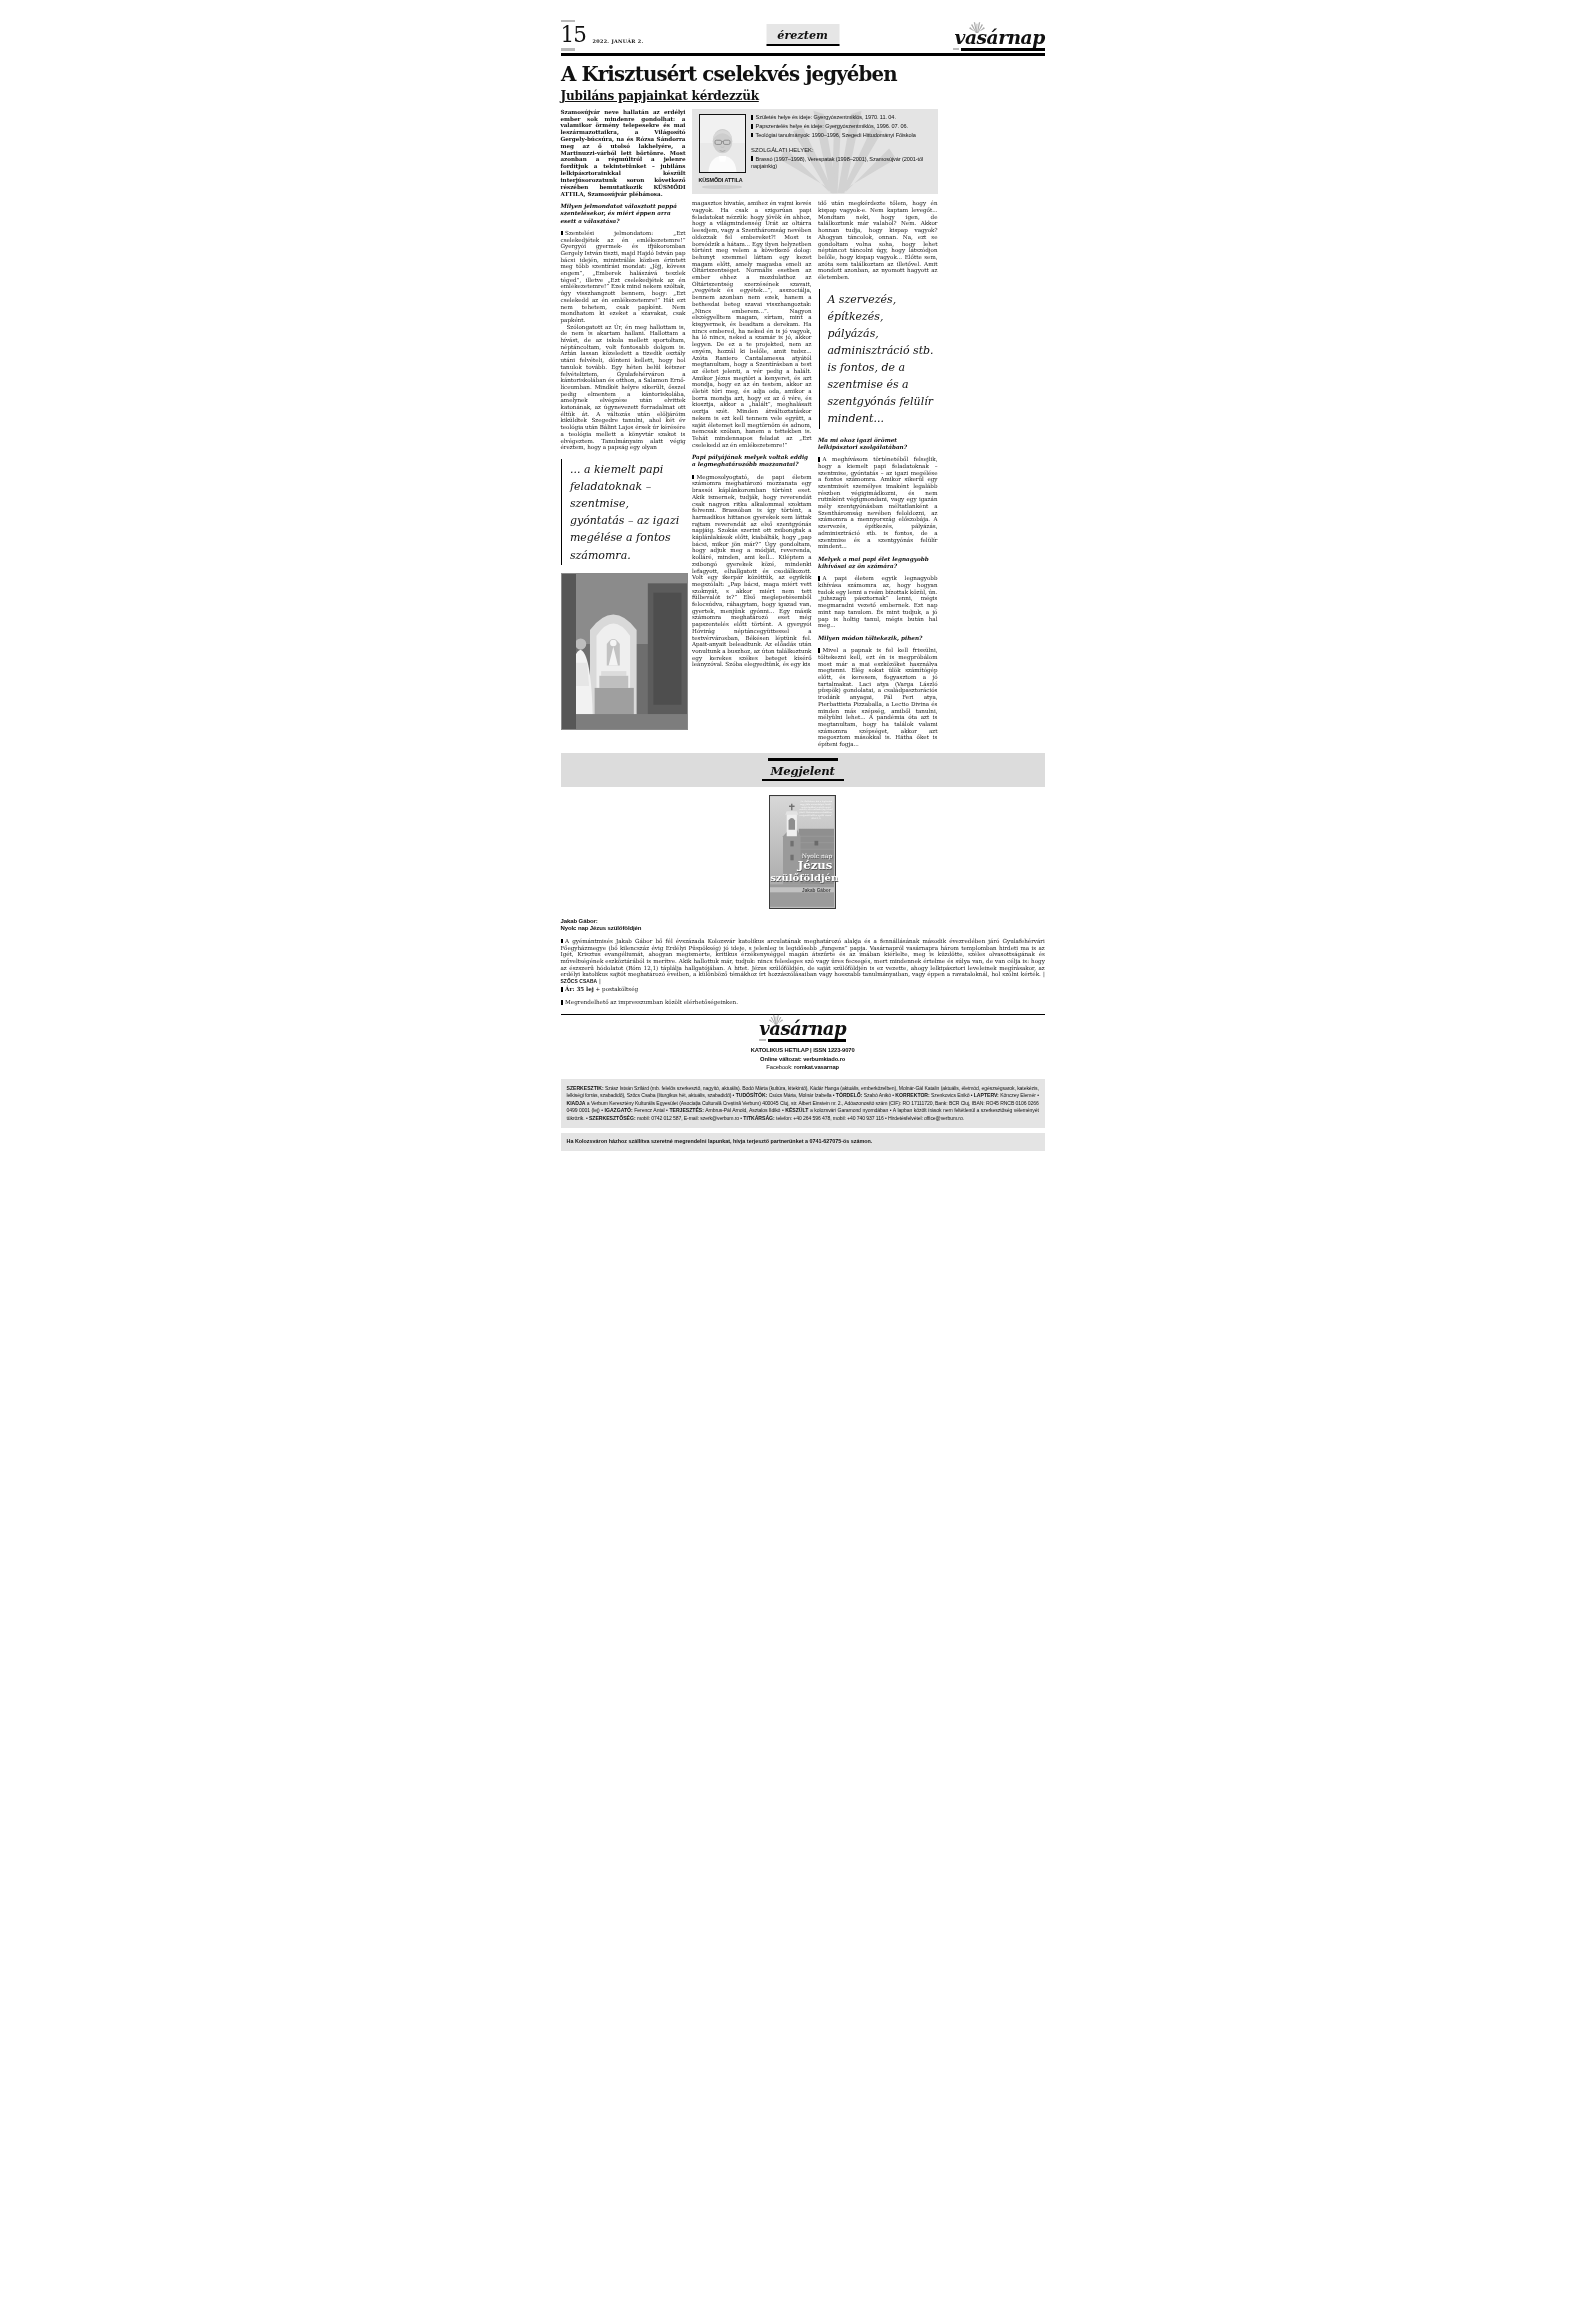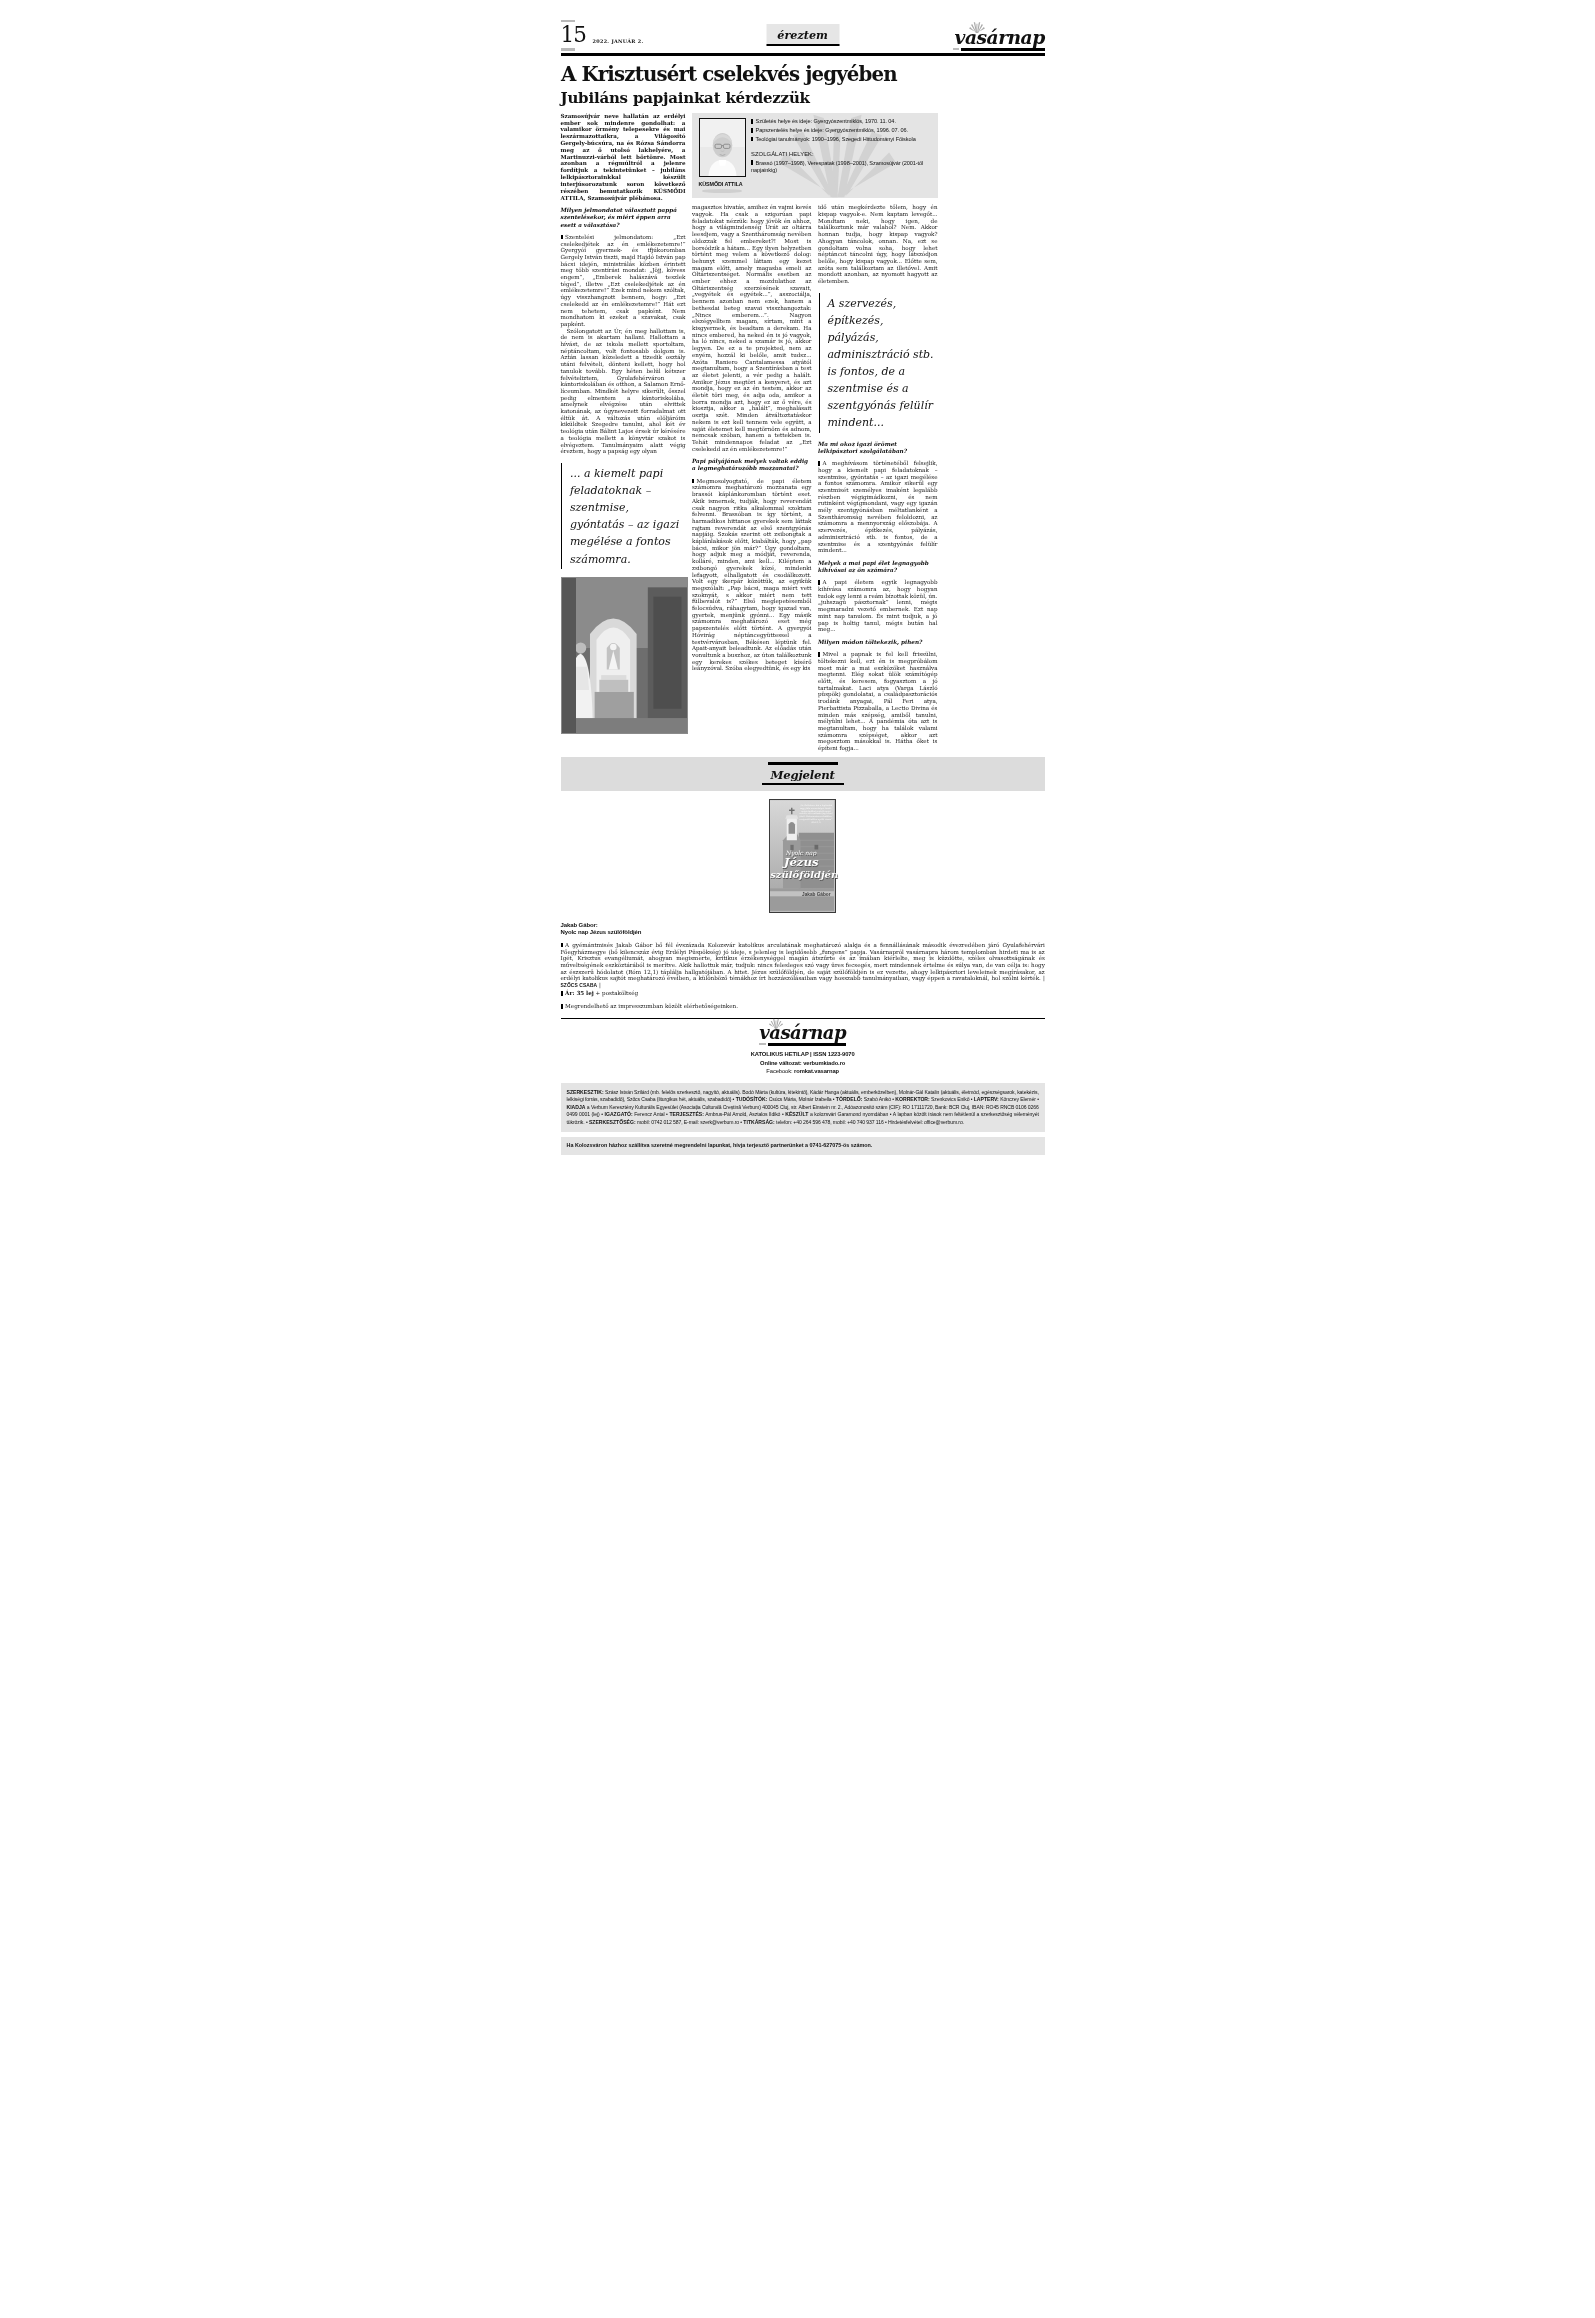--- a/index.html
+++ b/index.html
@@ -26,21 +26,21 @@
   .brand-underline .b{flex:1;height:2.8px;background:#000;}
   .sunburst{position:absolute;}
   .hdr .sunburst{left:16px;top:-0.9px;}
   .hdr-rule{height:2.3px;background:#000;margin-top:2.8px;}
   
   .content{display:flex;margin-top:4.7px;flex-direction:column;}
   .main{width:377px;}
   .vdivider{width:0.9px;background:#000;margin:0 4.2px;}
   .sidebar{flex:1;min-width:0;}
   h1.title{font-size:21px;line-height:1.02;margin:2.8px 0 4.7px;letter-spacing:-0.9px;transform:scaleX(.94);transform-origin:left;white-space:nowrap;}
-  h2.subtitle{font-size:15px;margin:0 0 5.6px;letter-spacing:-0.2px;}
+  h2.subtitle{font-size:12px;margin:0 0 5.6px;letter-spacing:-0.2px;text-decoration:underline;}
   .cols{display:flex;gap:6.5px;}
   .col1{width:125px;flex:none;}
   .rightwrap{flex:1;min-width:0;}
   .cols2{display:flex;gap:6.5px;}
   .cols2 .col{flex:1;min-width:0;}
   
   .p{font-size:5.6px;line-height:1.2;text-align:justify;margin:0;hyphens:auto;}
   .p.ind{text-indent:6px;}
   .lead{font-weight:700;font-size:5.6px;line-height:1.22;text-align:justify;margin:0 0 4.7px;}
   .q{font-style:italic;font-weight:700;font-size:5.7px;line-height:1.25;margin:6px 0 5.1px;text-align:left;}
@@ -268,21 +268,21 @@
           <path d="M40 52 Q47 42 54 52 L54 72 L40 72 Z" fill="#8e8e8e"></path>
           <rect x="45.4" y="16" width="3" height="14" fill="#6f6f6f"></rect>
           <rect x="41" y="20" width="12" height="3" fill="#6f6f6f"></rect>
           <path d="M33 40 L61 40 L58 32 L36 32 Z" fill="#e2e2e2"></path>
           <rect x="44" y="96" width="7" height="12" fill="#707070"></rect>
           <rect x="44" y="126" width="7" height="12" fill="#707070"></rect>
           <rect x="0" y="190" width="138" height="48" fill="#9b9b9b"></rect>
           <rect x="0" y="196" width="138" height="11" fill="#cfcfcf" opacity=".75"></rect>
         </svg>
         <div style="position:absolute;top:3.7px;right:2.3px;width:34px;font-size:2.1px;line-height:1.35;color:#fdfdfd;font-style:italic;text-align:center;">„Te, Betlehem, bár a legkisebb vagy Júda nemzetségei között, mégis belőled születik majd nekem, aki uralkodni fog Izrael felett. Származása az ősidőkre, a régmúlt időkre nyúlik vissza” (Mik 5,1)</div>
-        <div style="position:absolute;top:49px;left:0;right:2.8px;text-align:center;color:#fff;font-style:italic;text-shadow:0.5px 0.5px 0.5px #555;">
+        <div style="position:absolute;top:56px;left:0;right:2.8px;text-align:right;color:#fff;text-shadow:0.5px 0.5px 0.5px #555;">
           <div style="font-size:6px;">Nyolc nap</div>
           <div style="font-size:11.7px;font-weight:700;line-height:1.05;">Jézus</div>
           <div style="font-size:10px;font-weight:700;line-height:1.2;">szülőföldjén</div>
         </div>
         <div style="position:absolute;top:92px;right:4.7px;font-family:'Liberation Sans',sans-serif;font-weight:700;font-size:4.7px;color:#444;">Jakab Gábor</div>
       </div>
 
       <div class="book-heading">
         <div>Jakab Gábor:</div>
         <div>Nyolc nap Jézus szülőföldjén</div>

